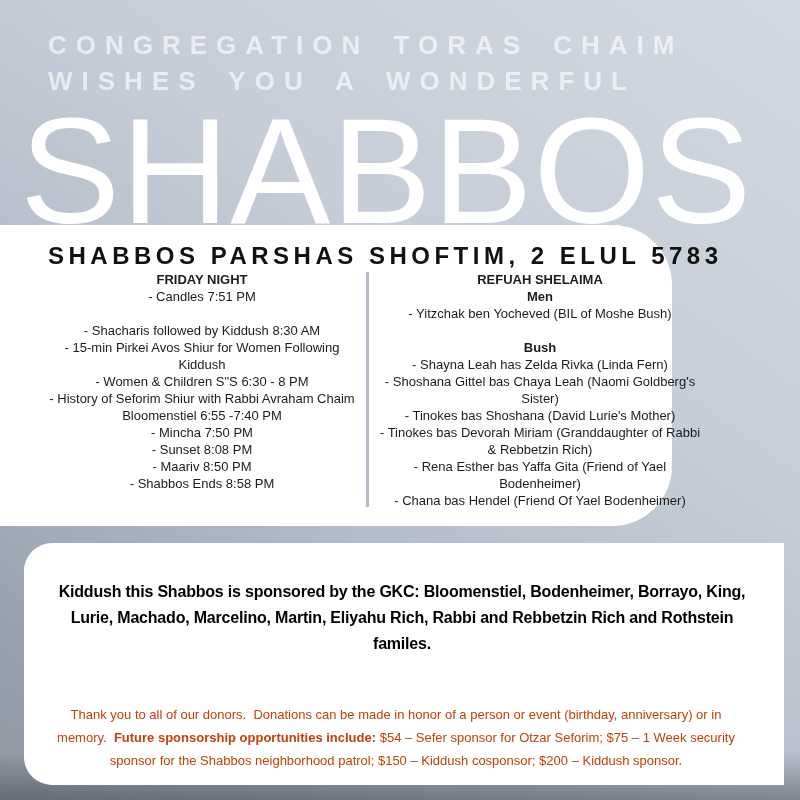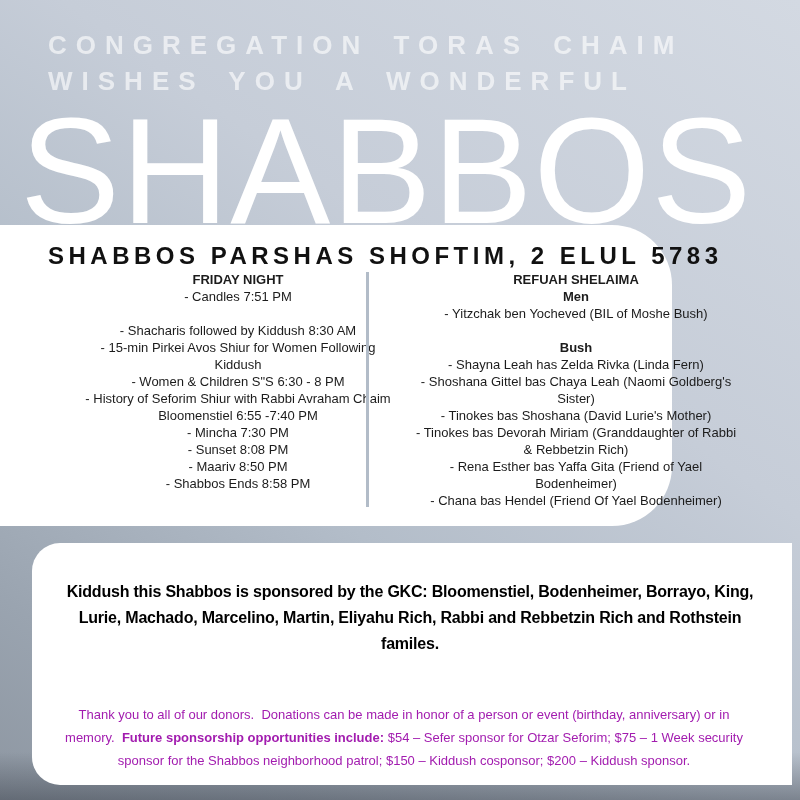--- a/index.html
+++ b/index.html
@@ -36,49 +36,49 @@
     border-radius:0 60px 60px 0;
   }
   .page-title{
     position:absolute;left:48px;top:17px;
     font-weight:bold;font-size:24px;
     letter-spacing:4.5px;color:#111111;
     white-space:nowrap;margin:0;
   }
   .col{
     position:absolute;top:46px;
-    font-size:13px;line-height:17px;color:#1c1c1c;margin-left:36px;
+    font-size:13px;line-height:17px;color:#1c1c1c;
   }
   .col-left{left:40px;width:324px;}
   .col-right{left:378px;width:324px;}
   .col-heading{font-weight:bold;margin:0;font-size:13px;line-height:17px;}
   .col-section{margin:0 0 17px 0;}
   .col-section.gap-above{margin-top:17px;}
   .sched-item{margin:0;}
   .divider{
     position:absolute;left:366px;top:47px;
     width:3px;height:235px;background:#b2bcc8;
   }
   
   .sponsor-card{
-    position:absolute;left:32px;top:543px;
+    position:absolute;left:24px;top:543px;
     width:760px;height:242px;
     background:#ffffff;
     border-radius:28px 0 0 28px;
     box-sizing:border-box;
     padding:36px 26px 8px 22px;
   }
   .kiddush-text{
     margin:0;width:712px;
     font-weight:bold;font-size:16px;line-height:26px;
     color:#000000;letter-spacing:-0.2px;
   }
   .thanks-text{
     margin:46px 0 0 0;width:700px;
-    font-size:13px;line-height:23px;color:#a21caf;
+    font-size:13px;line-height:23px;color:#c2410c;
     white-space:pre-wrap;
   }
   .thanks-text b{font-weight:bold;}
 </style>
 </head>
 <body>
 
 <div class="canvas">
 
   <div class="hdr-line l1">CONGREGATION TORAS CHAIM</div>
@@ -94,21 +94,21 @@
         <div>
             <div class="sched-item">- Candles 7:51 PM</div>
           </div>
       </div>
       <div class="col-section gap-above">
         <div>
             <div class="sched-item">- Shacharis followed by Kiddush 8:30 AM</div>
             <div class="sched-item">- 15-min Pirkei Avos Shiur for Women Following Kiddush</div>
             <div class="sched-item">- Women &amp; Children S"S 6:30 - 8 PM</div>
             <div class="sched-item">- History of Seforim Shiur with Rabbi Avraham Chaim Bloomenstiel 6:55 -7:40 PM</div>
-            <div class="sched-item">- Mincha 7:30 PM</div>
+            <div class="sched-item">- Mincha 7:50 PM</div>
             <div class="sched-item">- Sunset 8:08 PM</div>
             <div class="sched-item">- Maariv 8:50 PM</div>
             <div class="sched-item">- Shabbos Ends 8:58 PM</div>
           </div>
       </div>
     </div>
 
     <div class="divider"></div>
 
     <div class="col col-right">

